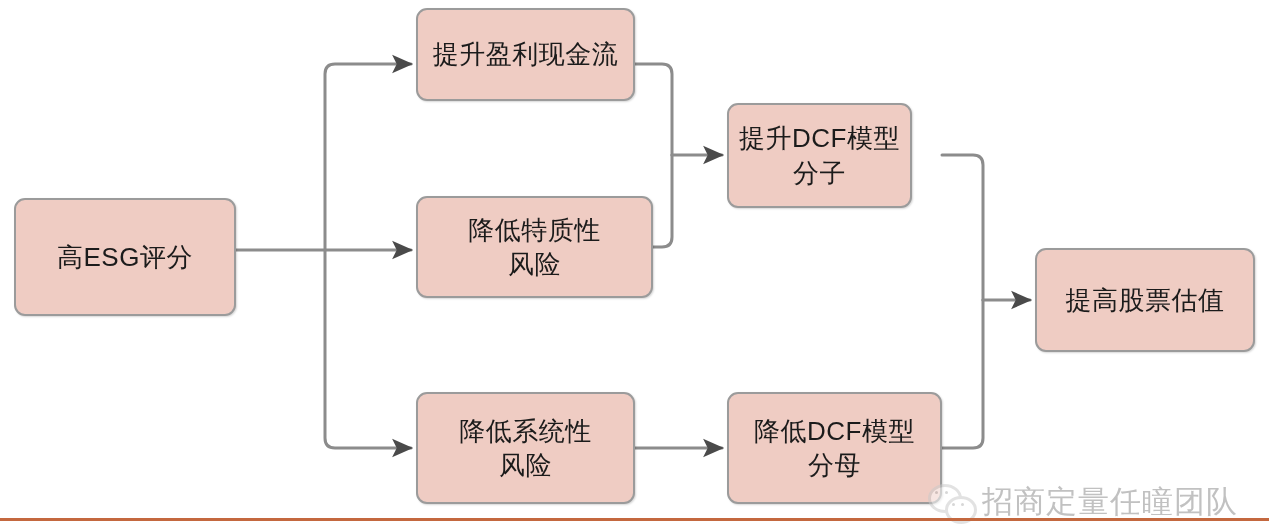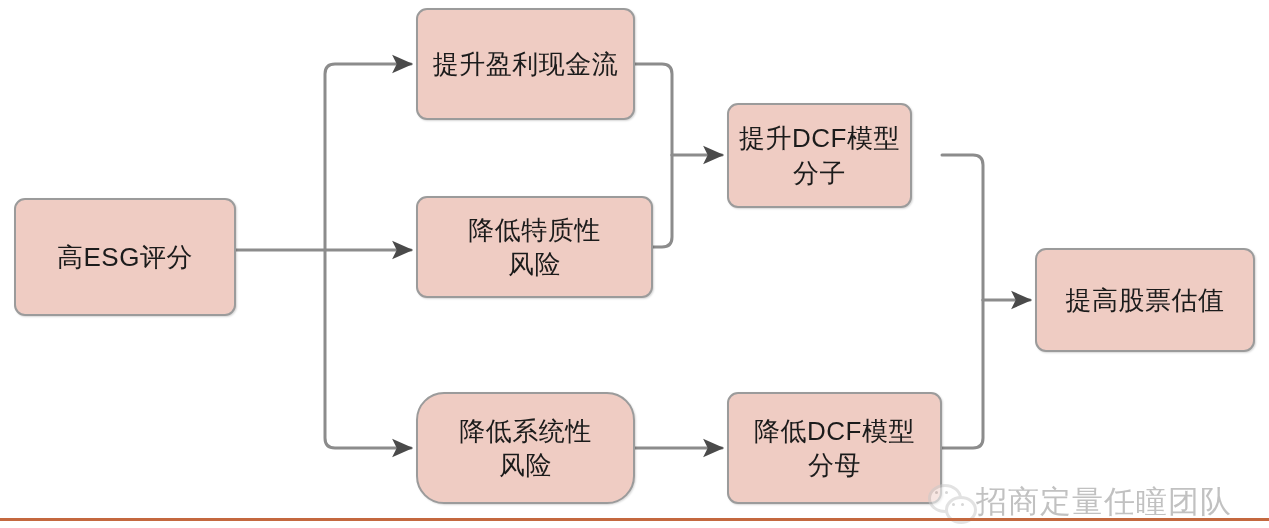--- a/index.html
+++ b/index.html
@@ -36,43 +36,43 @@
     text-align: center;
     color: #1b1b1b;
     font-size: 26px;
     line-height: 1.32;
     letter-spacing: 0.5px;
     white-space: pre-line;
     box-shadow: 1px 1px 2px rgba(0,0,0,0.16);
   }
   
   #node-esg        { left: 14px;   top: 198px; width: 222px; height: 118px; }
-  #node-cashflow   { left: 416px;  top: 8px;   width: 219px; height: 112px; }
+  #node-cashflow   { left: 416px;  top: 8px;   width: 219px; height: 93px; }
   #node-idio       { left: 416px;  top: 196px; width: 237px; height: 102px; }
-  #node-sys        { left: 416px;  top: 392px; width: 219px; height: 112px; border-radius: 28px; }
+  #node-sys        { left: 416px;  top: 392px; width: 219px; height: 112px; }
   #node-num        { left: 727px;  top: 103px; width: 185px; height: 105px; }
   #node-den        { left: 727px;  top: 392px; width: 215px; height: 112px; }
   #node-valuation  { left: 1035px; top: 248px; width: 220px; height: 104px; }
 
   .footer-rule {
     position: absolute;
     left: 0;
     top: 518px;
     width: 1269px;
     height: 3px;
     background: #C4683F;
   }
   .watermark {
     position: absolute;
     left: 928px;
     top: 480px;
     height: 44px;
     display: flex;
     align-items: center;
-    gap: 2px;
+    gap: 8px;
     opacity: 0.52;
   }
   .watermark .wm-text {
     font-size: 31px;
     color: #8a8a8a;
     letter-spacing: 1px;
     white-space: nowrap;
   }
   .wechat-logo {
     width: 46px;

